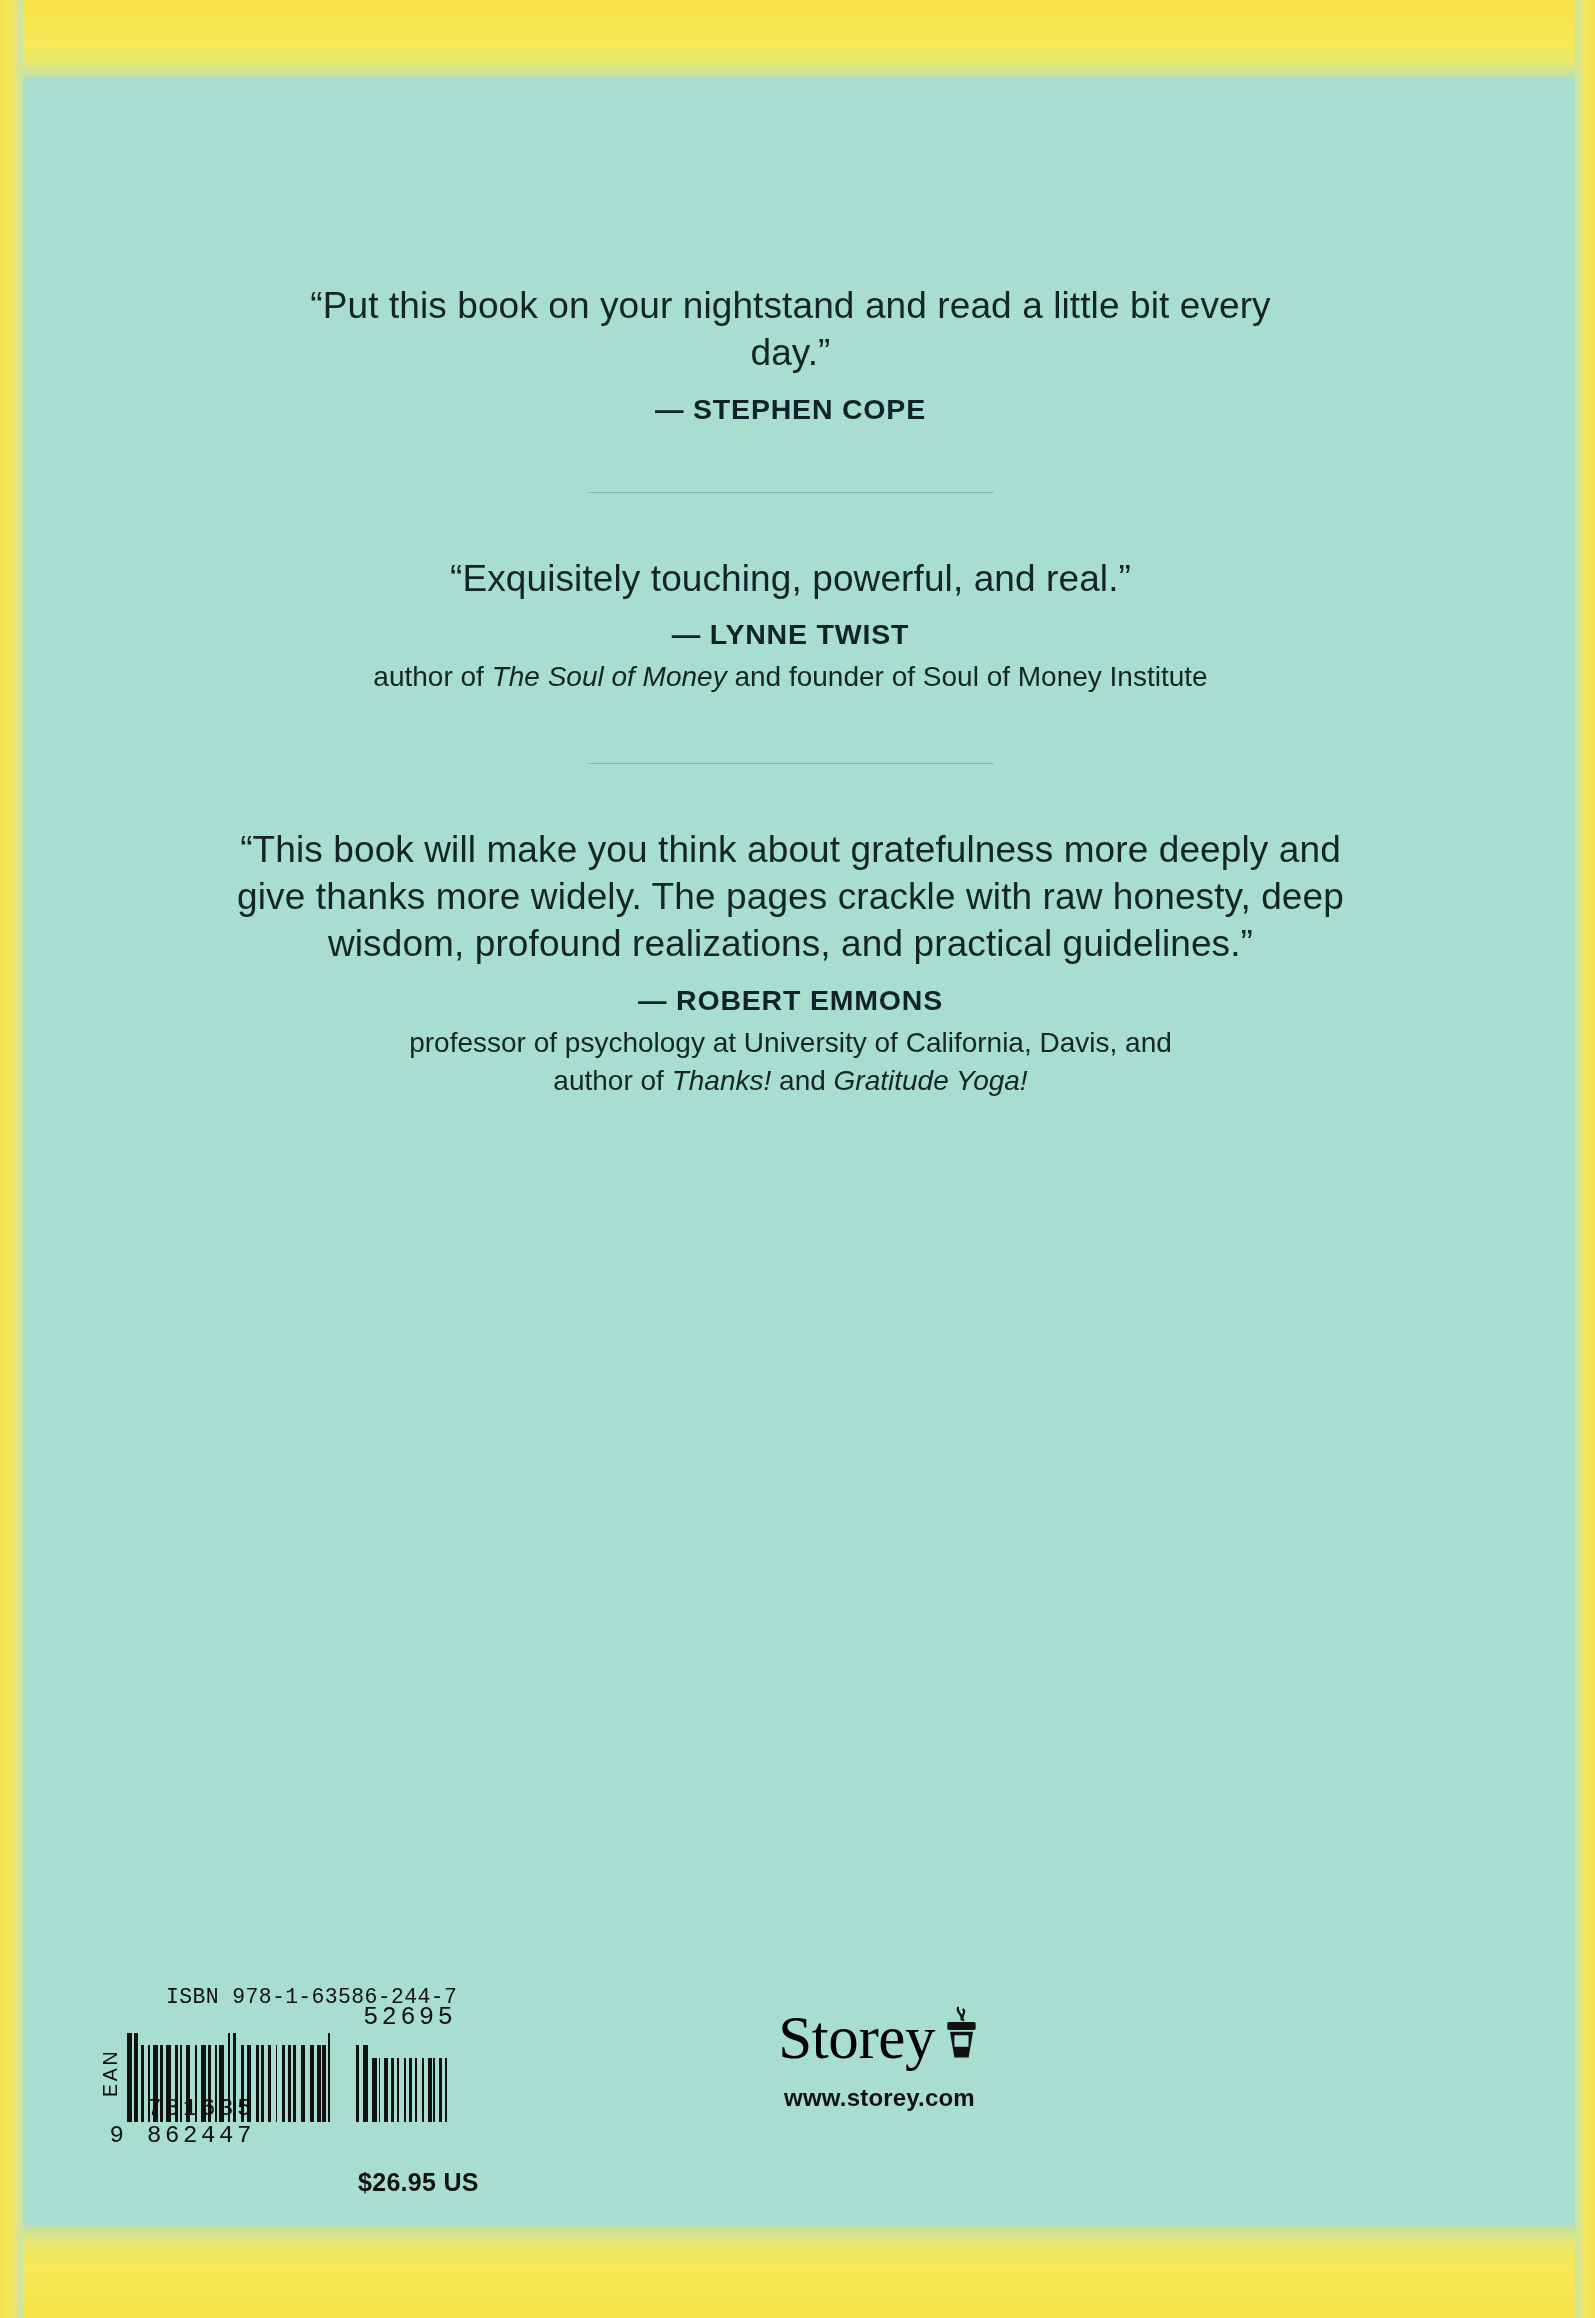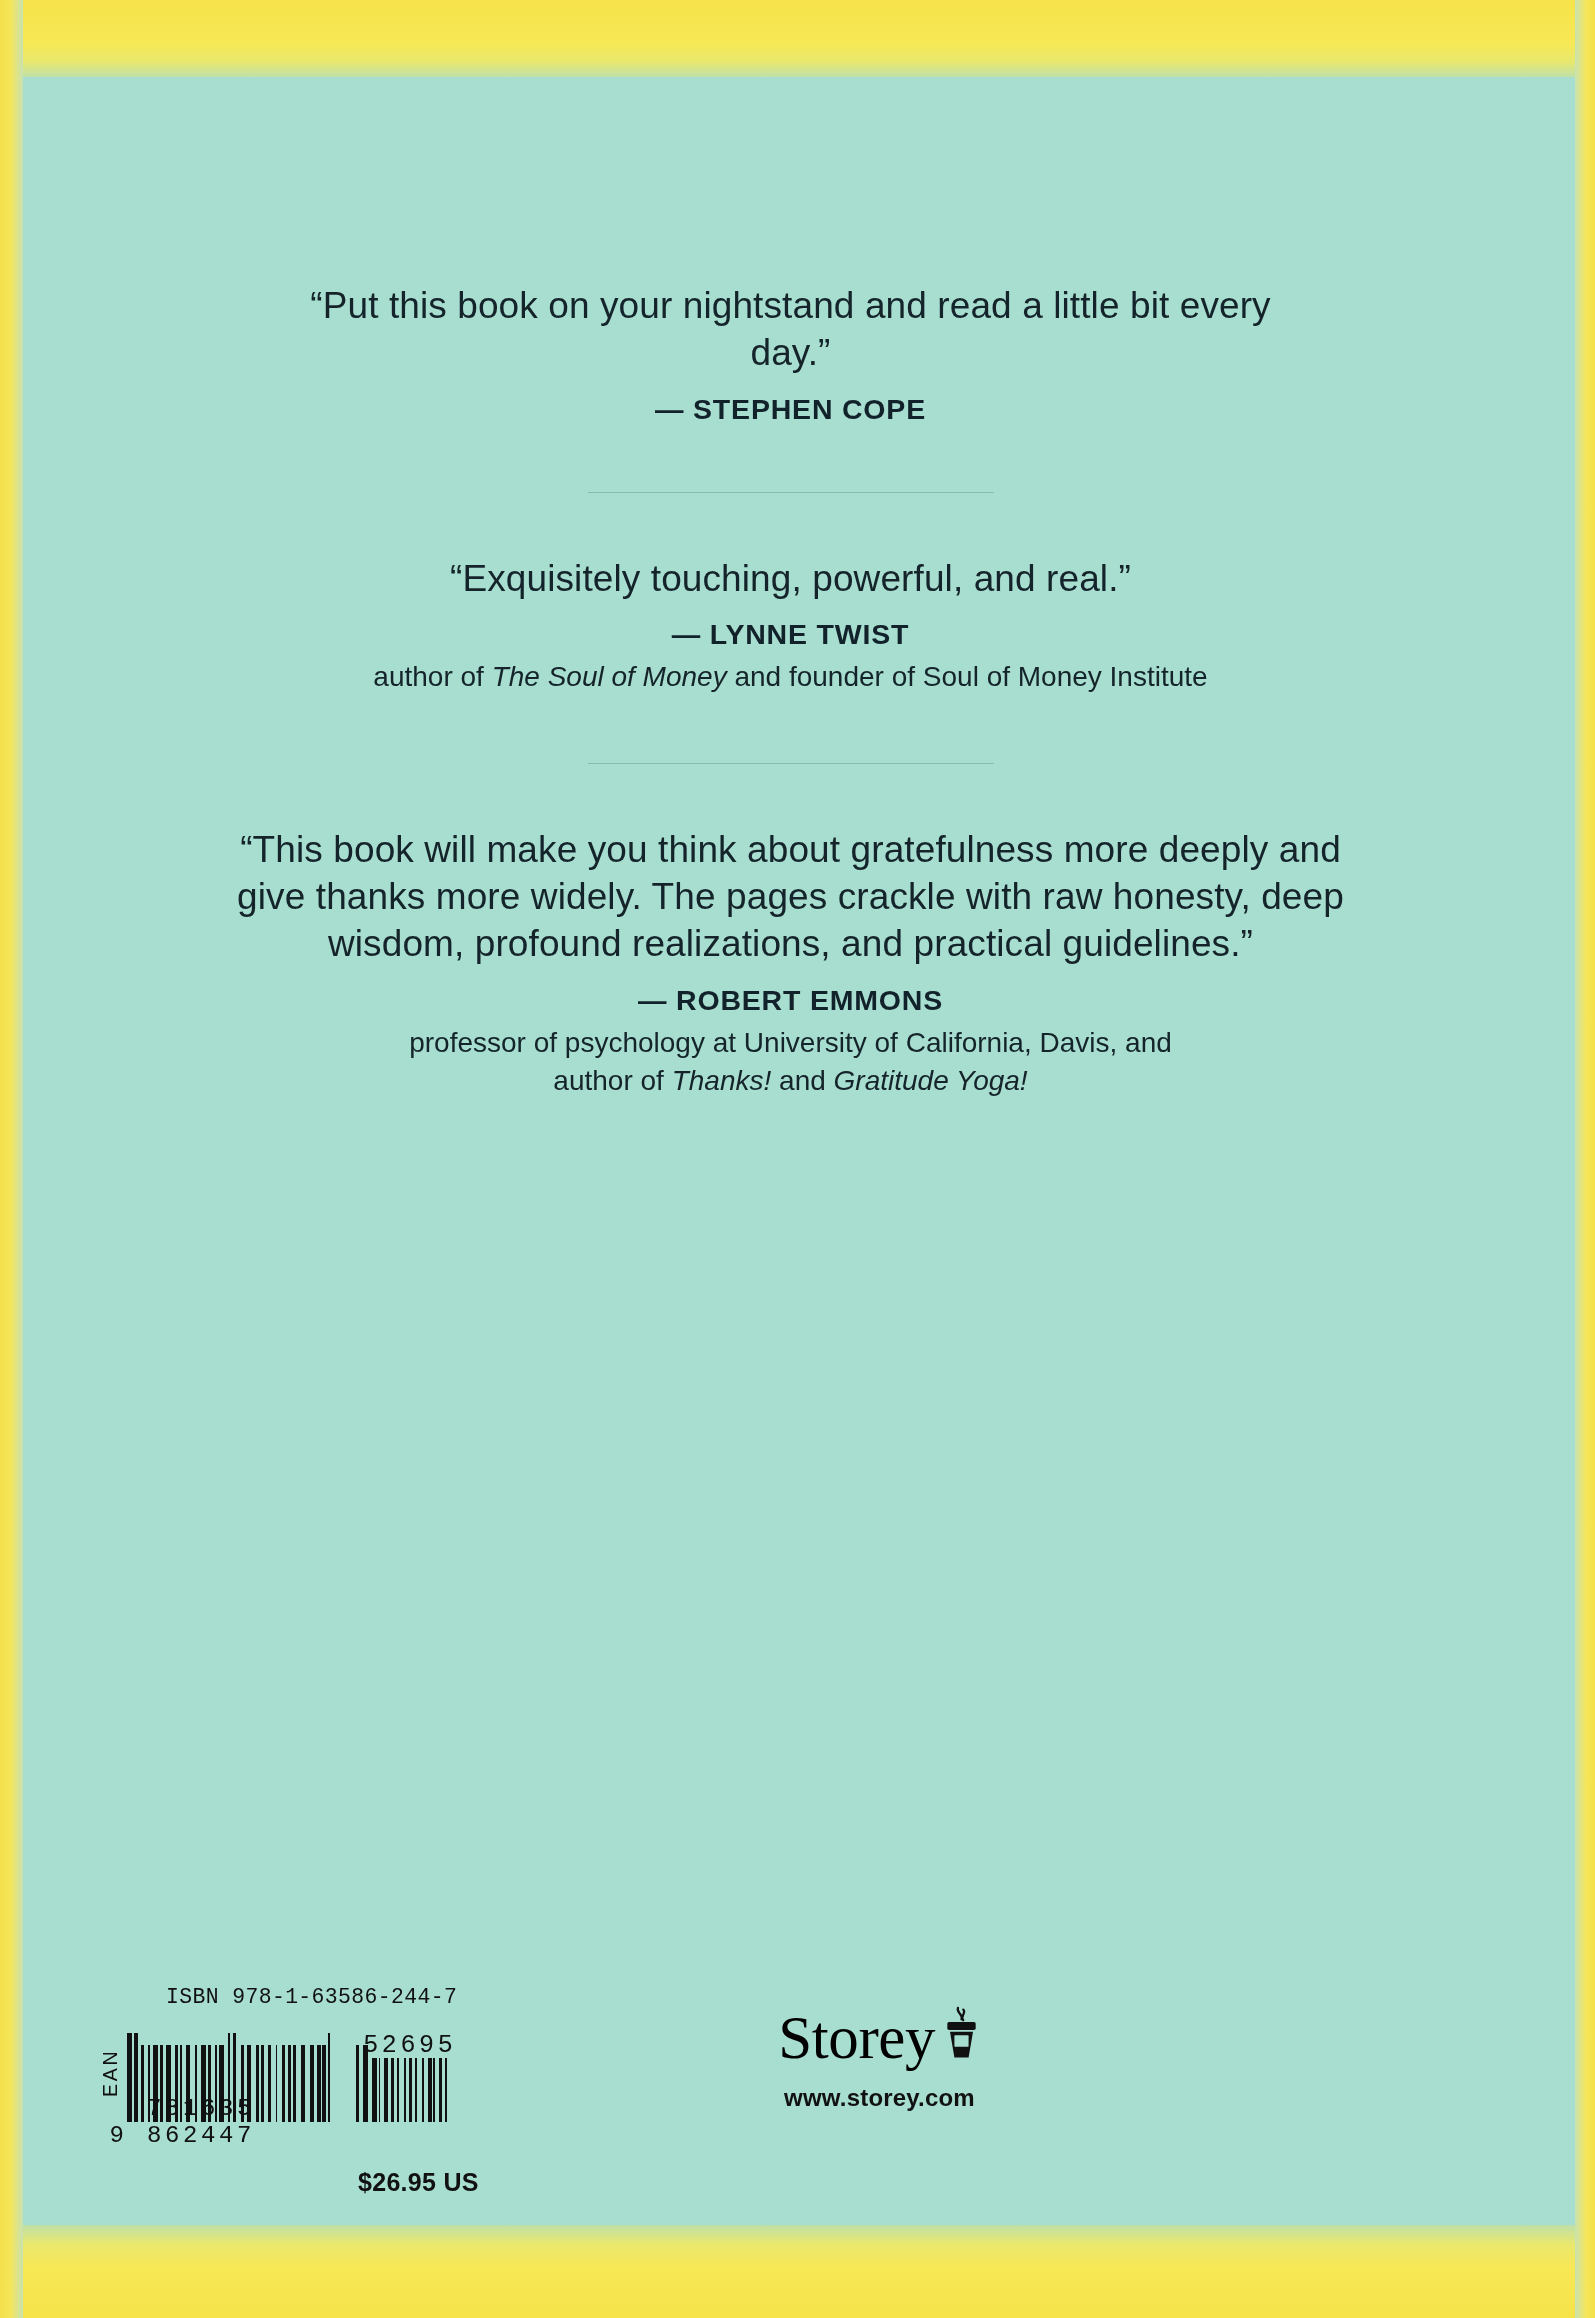--- a/index.html
+++ b/index.html
@@ -162,21 +162,20 @@
   }
   .bc-addon { position: relative; margin-left: 23px; }
   .addon-digits {
     position: absolute;
     left: 7.1px;
     top: -30px;
     font-family: "Liberation Mono", monospace;
     font-size: 25px;
     letter-spacing: 3.6px;
     color: #111;
-    margin-top: 28px;
   }
   .price {
     margin-top: 46px;
     margin-left: 259px;
     font-size: 25px;
     font-weight: bold;
     color: #111;
     letter-spacing: 0.3px;
   }
 

